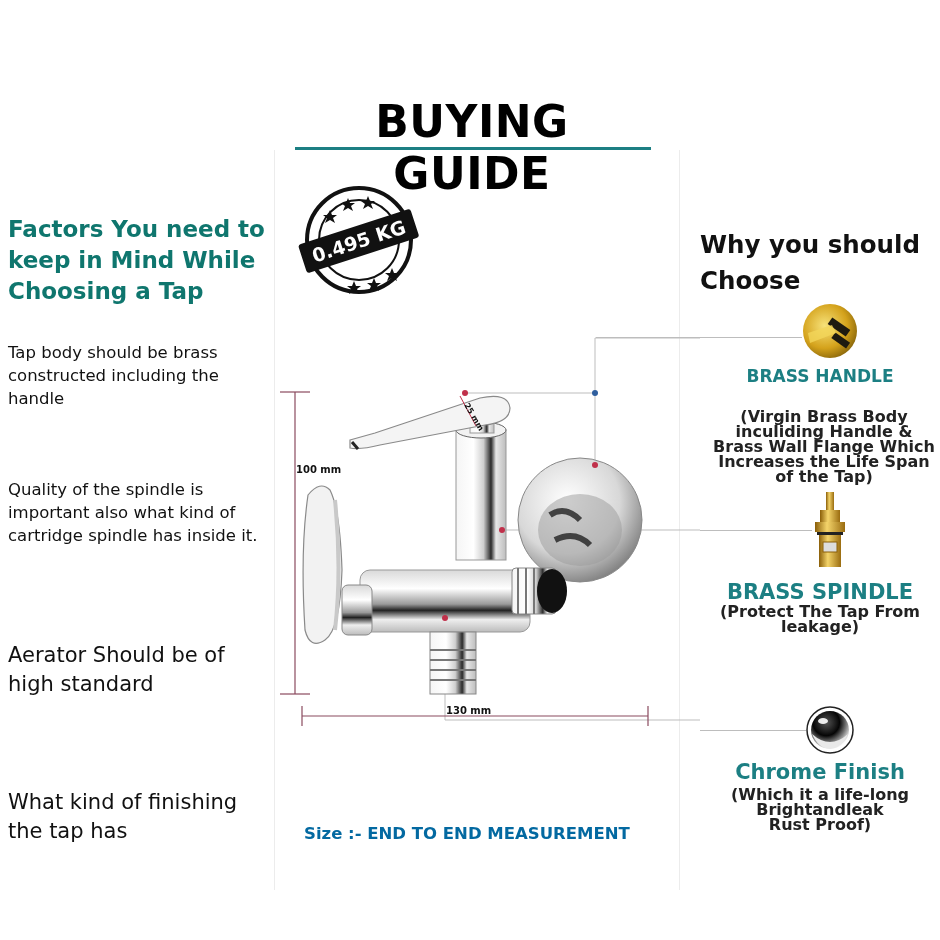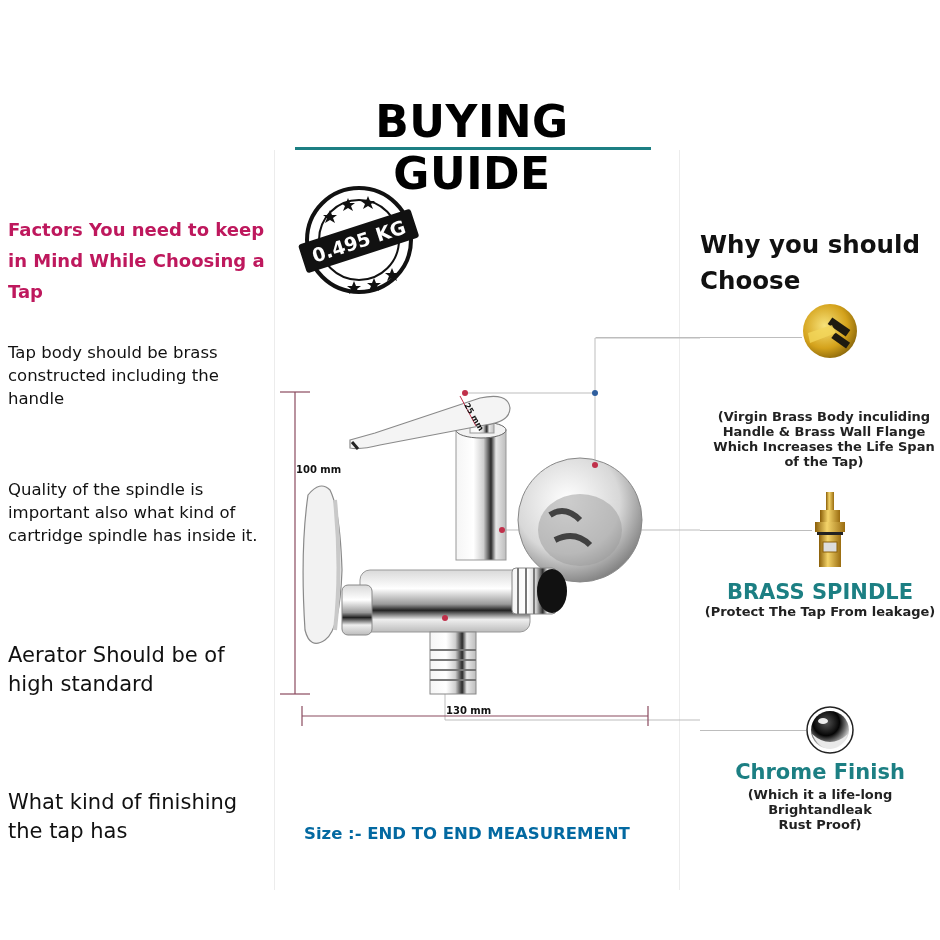--- a/index.html
+++ b/index.html
@@ -6,28 +6,28 @@
   body { width: 940px; height: 940px; position: relative; overflow: hidden; font-family: "DejaVu Sans", sans-serif; color: #111; }
   .abs { position: absolute; }
   .panel-line { position: absolute; background: #ececec; width: 1px; }
   .title {
     left: 292px; top: 96px; width: 360px; text-align: center;
     font-family: "DejaVu Sans", sans-serif; font-weight: bold; font-size: 44px;
     color: #000000; letter-spacing: 0.5px; line-height: 52px;
   }
   .title-underline { left: 295px; top: 147px; width: 356px; height: 3px; background: #1c7f83; }
 
-  .left-heading { left: 8px; top: 214px; width: 262px; font-size: 18px; font-weight: bold; line-height: 31px; color: #be185d; }
+  .left-heading { left: 8px; top: 214px; width: 262px; font-size: 23px; font-weight: bold; line-height: 31px; color: #0f766e; }
   .left-point { left: 8px; width: 262px; font-size: 16.5px; line-height: 23px; color: #111; }
   .left-big { left: 8px; width: 262px; font-size: 21px; line-height: 29px; color: #111; }
 
   .right-heading { left: 700px; top: 227px; width: 240px; font-size: 24.5px; font-weight: bold; line-height: 36px; color: #111; }
 
   .feat-title { text-align: center; font-weight: bold; color: #1c7f83; }
-  .feat-desc { text-align: center; font-weight: bold; font-size: 13px; line-height: 15px; color: #222; }
+  .feat-desc { text-align: center; font-weight: bold; font-size: 16px; line-height: 15px; color: #222; }
   .size-label { left: 304px; top: 824px; font-size: 16.5px; font-weight: bold; color: #0369a1; }
   .size-label .pfx { font-weight: bold; }
 </style>
 </head>
 <body>
 
 <div class="panel-line" style="left:274px; top:150px; height:740px;"></div>
 <div class="panel-line" style="left:679px; top:150px; height:740px;"></div>
 
 <div class="abs title">BUYING GUIDE</div>
@@ -167,20 +167,21 @@
           <stop offset="1" stop-color="#7a5a08"></stop>
         </radialGradient>
       </defs>
     <circle cx="28" cy="28" r="27" fill="url(#brass1)"></circle>
     <rect x="26" y="20" width="22" height="8" fill="#1e1a10" transform="rotate(35 37 24)"></rect>
     <rect x="30" y="34" width="18" height="7" fill="#1e1a10" transform="rotate(35 39 37)"></rect>
     <path d="M6 30 L30 22 L34 30 L8 40 Z" fill="#f3d65a" opacity="0.8"></path>
   </svg>
 </div>
 <div class="abs feat-title" style="left:700px; top:366px; width:240px; font-size:17px; line-height:21px;">
+  <div>BRASS HANDLE</div>
 </div>
 <div class="abs feat-desc" style="left:708px; top:409px; width:232px;">(Virgin Brass Body inculiding Handle &amp; Brass Wall Flange Which Increases the Life Span of the Tap)</div>
 
 <div class="abs" style="left:812px; top:490px; width:36px; height:82px;">
   <svg width="36" height="82" viewBox="0 0 36 82">
     <defs>
         <linearGradient id="brass2" x1="0" x2="1">
           <stop offset="0" stop-color="#8a5e08"></stop>
           <stop offset="0.4" stop-color="#f4d46a"></stop>
           <stop offset="1" stop-color="#9a6c10"></stop>

